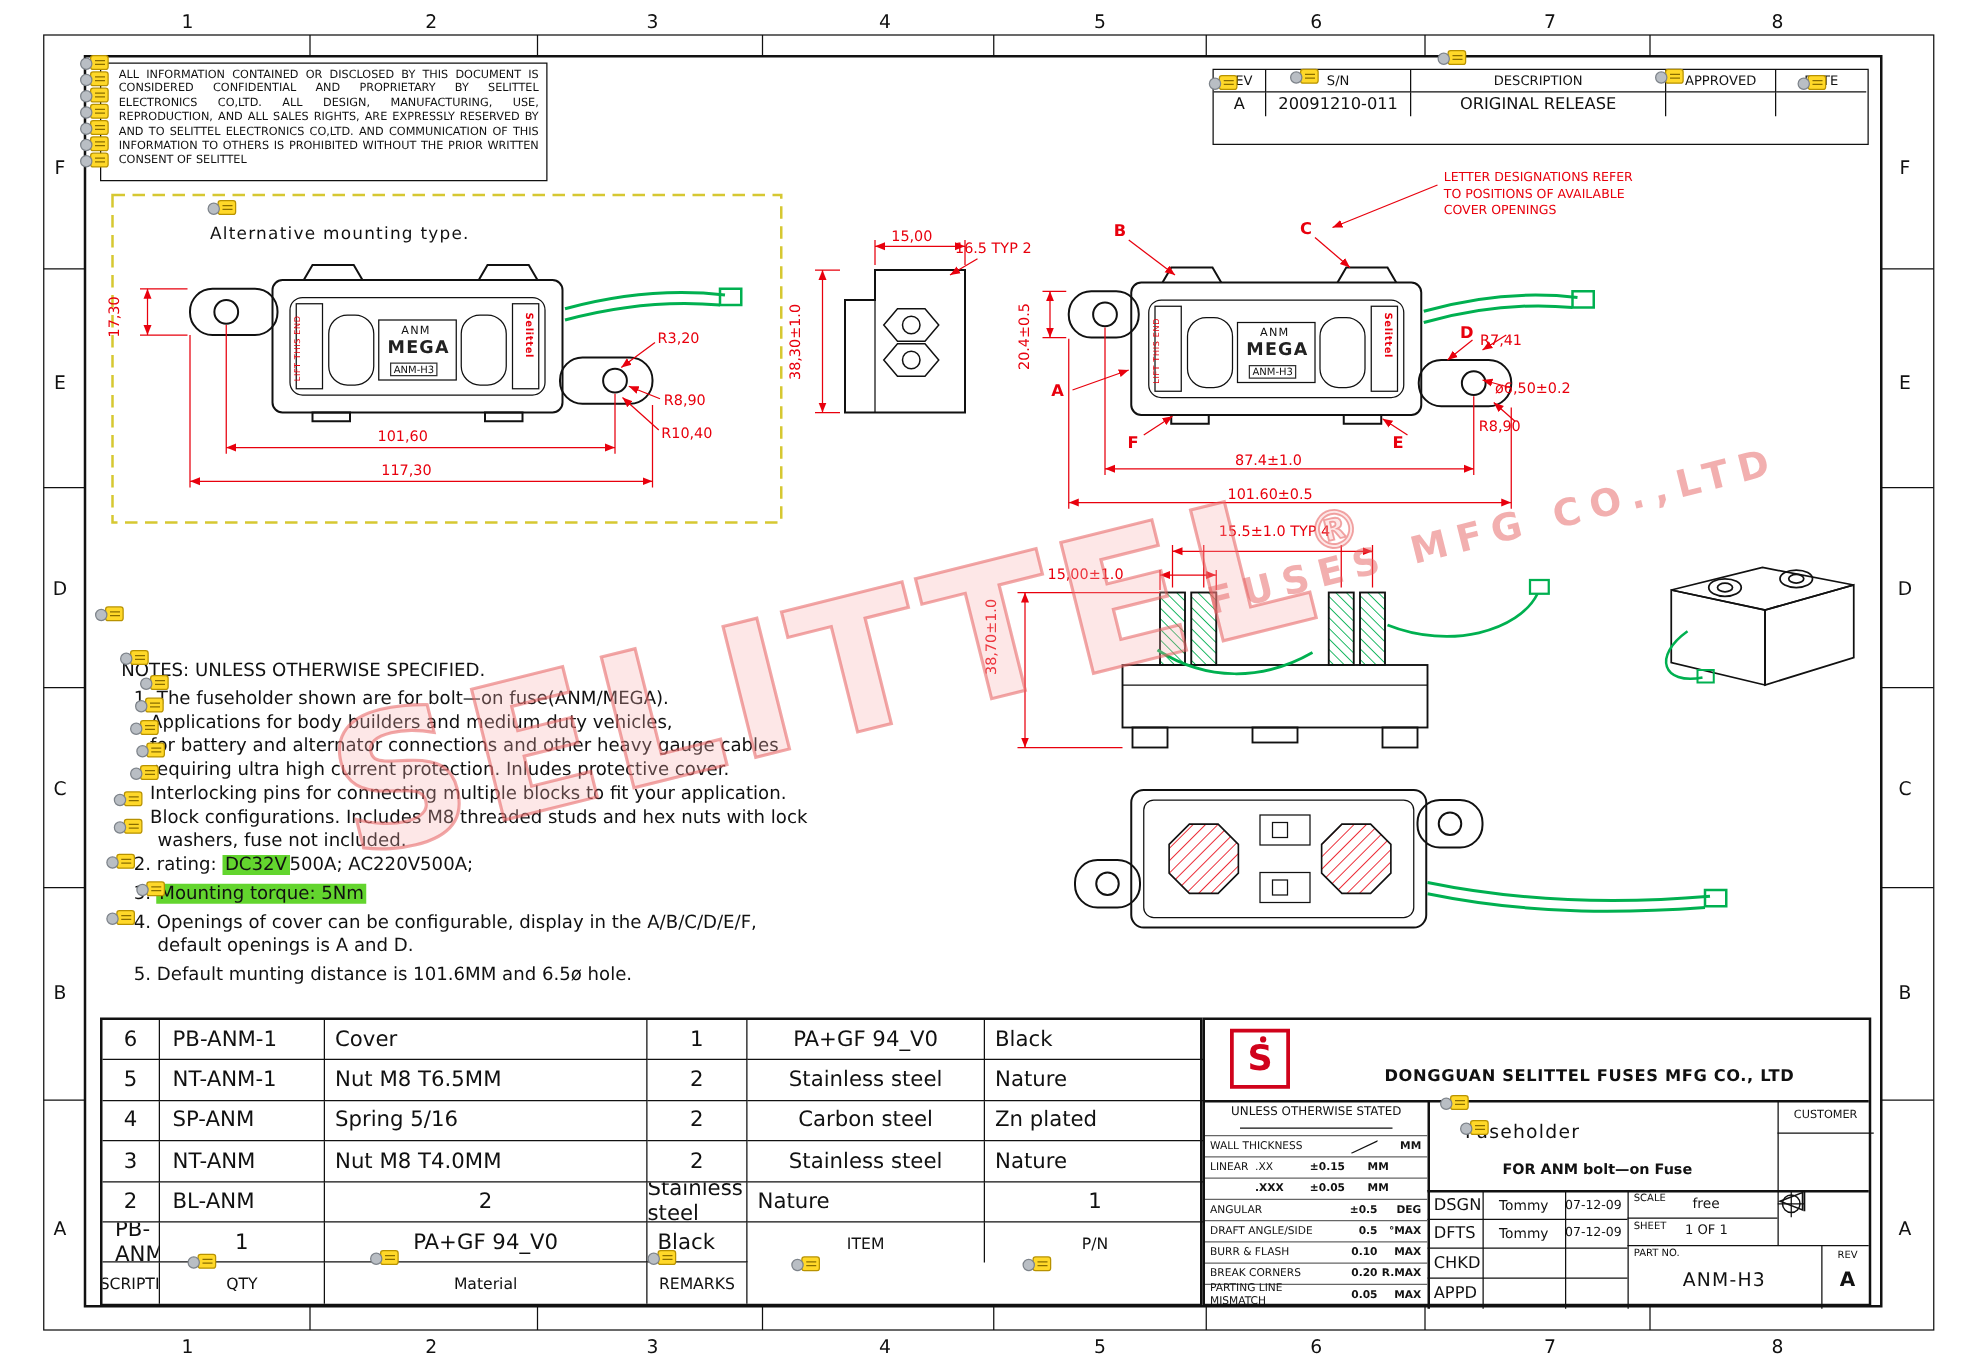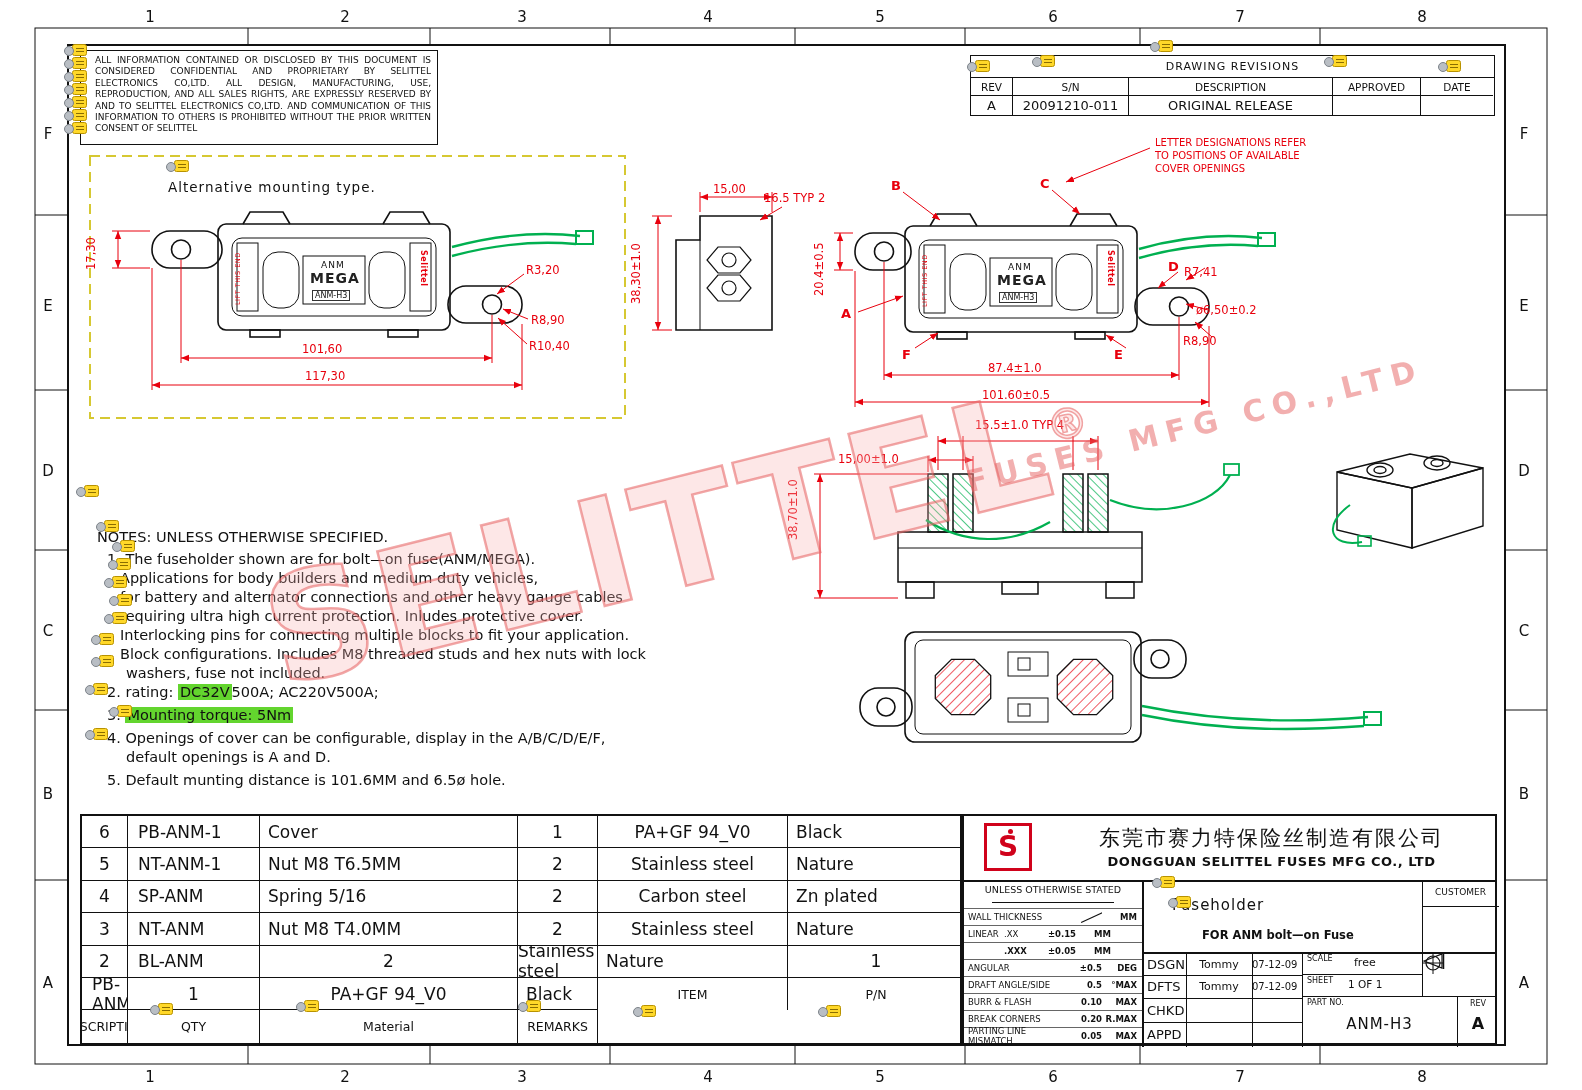--- a/index.html
+++ b/index.html
@@ -277,21 +277,20 @@
 <span class="gridlab" style="left:1512px;top:125px">F</span>
 <span class="gridlab" style="left:1512px;top:297px">E</span>
 <span class="gridlab" style="left:1512px;top:462px">D</span>
 <span class="gridlab" style="left:1512px;top:622px">C</span>
 <span class="gridlab" style="left:1512px;top:785px">B</span>
 <span class="gridlab" style="left:1512px;top:974px">A</span>
 
 <div class="conf">ALL INFORMATION CONTAINED OR DISCLOSED BY THIS DOCUMENT IS CONSIDERED CONFIDENTIAL AND PROPRIETARY BY SELITTEL ELECTRONICS CO,LTD. ALL DESIGN, MANUFACTURING, USE, REPRODUCTION, AND ALL SALES RIGHTS, ARE EXPRESSLY RESERVED BY AND TO SELITTEL ELECTRONICS CO,LTD. AND COMMUNICATION OF THIS INFORMATION TO OTHERS IS PROHIBITED WITHOUT THE PRIOR WRITTEN CONSENT OF SELITTEL</div>
 
 <div class="rev-table">
-  <div class="rev-title">DRAWING  REVISIONS</div>
   <div class="rev-row">
     <div class="rev-cell rev-hdr" style="width:42px">REV</div>
     <div class="rev-cell rev-hdr" style="width:116px">S/N</div>
     <div class="rev-cell rev-hdr" style="width:204px">DESCRIPTION</div>
     <div class="rev-cell rev-hdr" style="width:88px">APPROVED</div>
     <div class="rev-cell rev-hdr" style="width:72px">DATE</div>
   </div>
   <div class="rev-row data">
     <div class="rev-cell" style="width:42px">A</div>
     <div class="rev-cell" style="width:116px">20091210-011</div>
@@ -433,21 +432,20 @@
   <div class="line" style="left:178px;top:159px;width:160px;height:1px"></div>
   <div class="line" style="left:178px;top:182px;width:160px;height:1px"></div>
   <div class="line" style="left:178px;top:206px;width:160px;height:1px"></div>
   <div class="line" style="left:222px;top:136px;width:1px;height:95px"></div>
   <div class="line" style="left:288px;top:136px;width:1px;height:95px"></div>
 
   <div class="tb-logo">
     <i></i>
     <span>S</span>
   </div>
-  <div class="tb-cn">东莞市赛力特保险丝制造有限公司</div>
   <div class="tb-en">DONGGUAN SELITTEL FUSES MFG CO., LTD</div>
 
   <div class="tol-hd">UNLESS OTHERWISE STATED</div>
   <div class="line" style="left:28px;top:86px;width:122px;height:1px"></div>
   <div class="tol-row" style="top:92px">
     <span class="lab">WALL THICKNESS</span>
     <span class="diag"></span>
     <span class="unit">MM</span>
   </div>
   <div class="tol-row" style="top:109px">

